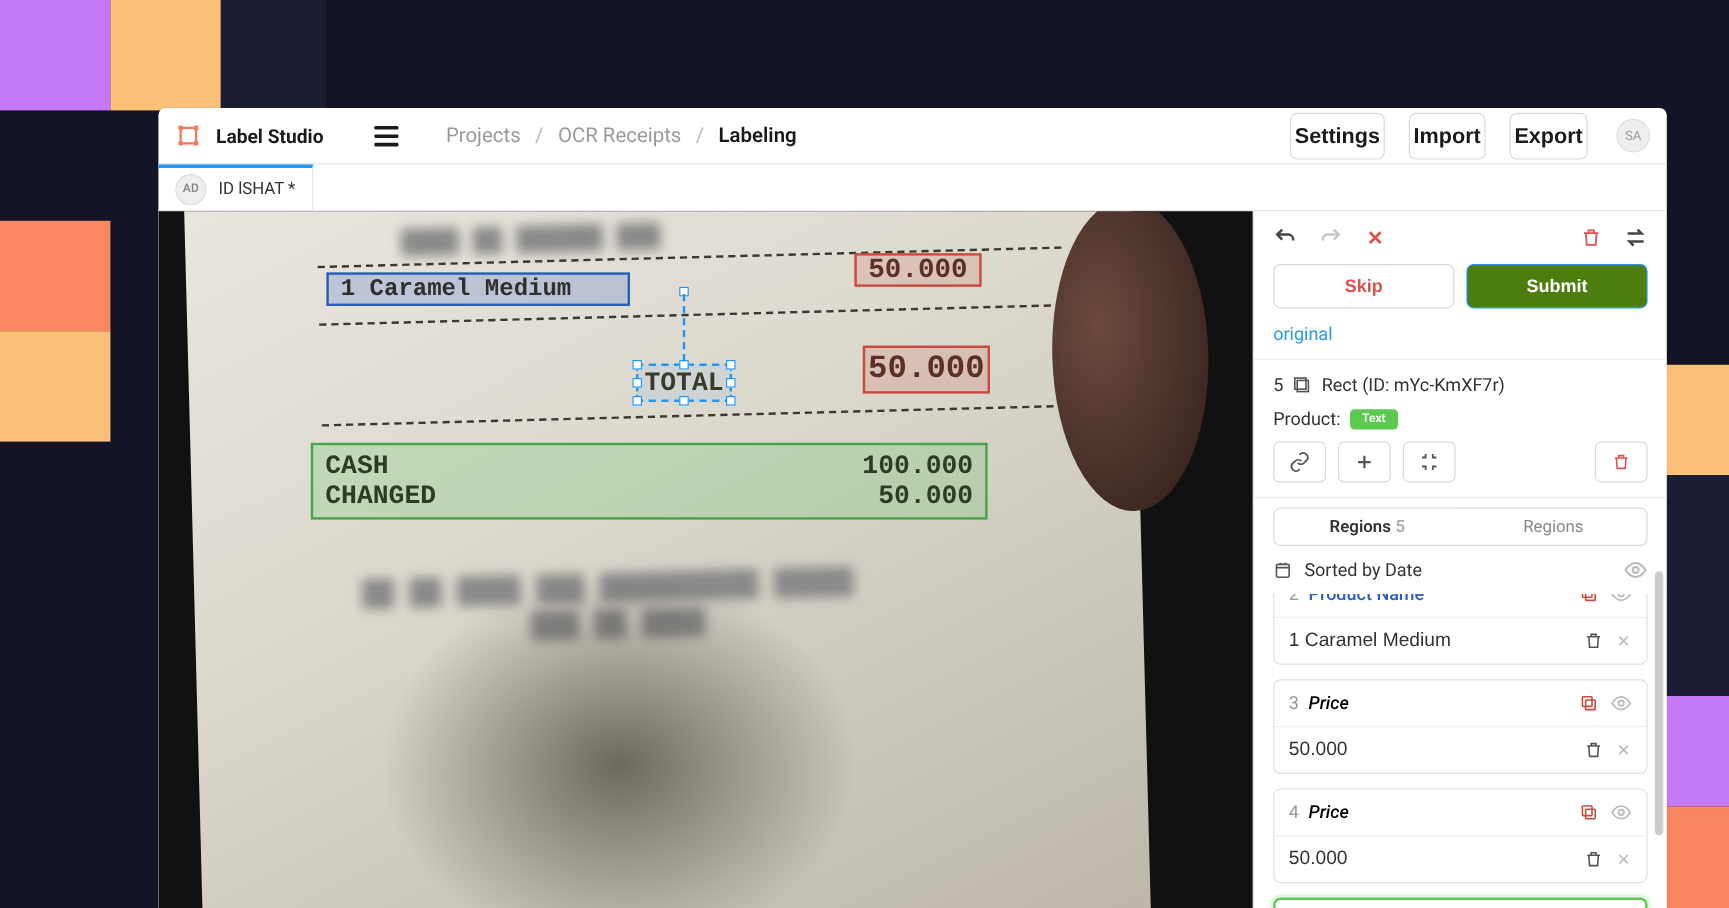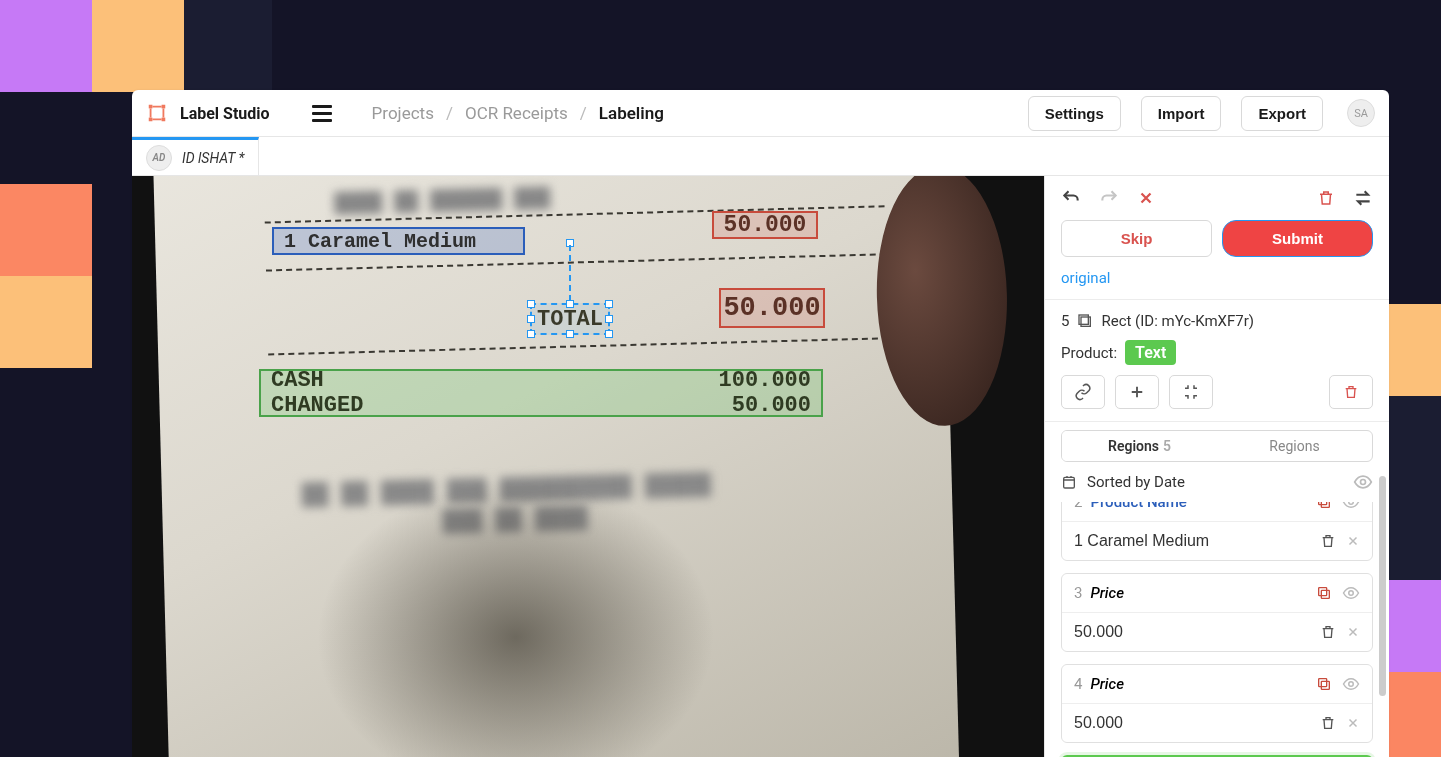--- a/index.html
+++ b/index.html
@@ -25,25 +25,25 @@
 .header { height: 47px; border-bottom: 1px solid #e6e6e6; display: flex; align-items: center; padding: 0 14px; gap: 12px; }
 .logo { width: 22px; height: 22px; }
 .logo-shape { fill: #f0795e; }
 .app-name { font-weight: 700; font-size: 16px; color: #1a1a1a; margin-right: 30px; }
 .hamburger { cursor: pointer; display: flex; flex-direction: column; gap: 4px; margin-right: 28px; }
 .hamburger span { display: block; width: 20px; height: 3px; background: #1a1a1a; border-radius: 1px; }
 .breadcrumb { display: flex; align-items: center; gap: 12px; font-size: 17px; color: #9a9a9a; }
 .breadcrumb .sep { color: #bbb; }
 .breadcrumb .active { color: #1a1a1a; font-weight: 600; }
 .header-spacer { flex: 1; }
-.header-btn { padding: 8px 16px; border: 1px solid #d9d9d9; background: #fff; border-radius: 6px; font-size: 15px; font-weight: 600; cursor: pointer; margin-left: 8px; color: #1a1a1a; }
+.header-btn { padding: 8px 3px; border: 1px solid #d9d9d9; background: #fff; border-radius: 6px; font-size: 18px; font-weight: 600; cursor: pointer; margin-left: 8px; color: #1a1a1a; }
 .avatar { width: 28px; height: 28px; border-radius: 50%; background: #eee; border: 1px solid #ddd; font-size: 11px; color: #9a9a9a; display: flex; align-items: center; justify-content: center; margin-left: 12px; }
 
 
-.tabbar { height: 39px; border-bottom: 1px solid #e6e6e6; display: flex; align-items: stretch; font-style: italic; }
+.tabbar { height: 39px; border-bottom: 1px solid #e6e6e6; display: flex; align-items: stretch; }
 .tab { display: flex; align-items: center; gap: 10px; padding: 0 14px; border-right: 1px solid #e6e6e6; border-top: 3px solid #2497f2; font-size: 14px; color: #333; }
 .tab-badge { width: 26px; height: 26px; border-radius: 50%; background: #eee; border: 1px solid #ddd; font-size: 10px; color: #888; display: flex; align-items: center; justify-content: center; font-weight: 600; }
 
 
 .content { display: flex; height: calc(100% - 86px); }
 .canvas { flex: 1; background: #111; position: relative; overflow: hidden; }
 
 
 .receipt { position: absolute; left: 30px; top: -80px; width: 790px; height: 800px; background: linear-gradient(155deg, #ebe8e0 0%, #dcd8ce 40%, #b5b0a2 100%); transform: rotate(-1.5deg); }
 .r-line { position: absolute; left: 110px; right: 60px; border-top: 2px dashed #3a3832; }
@@ -64,26 +64,26 @@
 .panel { width: 345px; border-left: 1px solid #e6e6e6; display: flex; flex-direction: column; overflow: hidden; position: relative; }
 .panel-top { padding: 12px 16px; border-bottom: 1px solid #ececec; }
 .icon-row { display: flex; align-items: center; gap: 18px; margin-bottom: 12px; }
 .icon-row .spacer { flex: 1; }
 .icon-btn { cursor: pointer; color: #444; display:flex; }
 .icon-btn.red { color: #d9534f; }
 .icon-btn.dim { color: #c5c5c5; }
 .action-row { display: flex; gap: 10px; }
 .btn { flex: 1; padding: 9px 0; border: 1px solid #d9d9d9; background: #fff; border-radius: 6px; font-size: 15px; font-weight: 600; cursor: pointer; text-align: center; }
 .btn.skip { color: #d9534f; }
-.btn.submit { background: #ef4444; border-color: #2497f2; color: #fff; border-radius: 14px; }
+.btn.submit { background: #4d7c0f; border-color: #2497f2; color: #fff; }
 .link { color: #2497f2; font-size: 15px; margin-top: 12px; display:inline-block; cursor:pointer; }
 
 .region-info { padding: 12px 16px; border-bottom: 1px solid #ececec; }
 .info-line { display: flex; align-items: center; gap: 8px; font-size: 15px; color: #333; margin-bottom: 10px; }
-.label-chip { background: #5cc94f; color: #fff; padding: 3px 10px; border-radius: 4px; font-weight: 600; font-size: 16px; }
+.label-chip { background: #5cc94f; color: #fff; padding: 3px 10px; border-radius: 4px; font-weight: 600; font-size: 10px; }
 .tool-row { display: flex; gap: 10px; }
 .tool-btn { width: 44px; height: 34px; border: 1px solid #d9d9d9; border-radius: 5px; background: #fff; display:flex; align-items:center; justify-content:center; cursor:pointer; }
 .tool-btn.red { color: #d9534f; margin-left:auto; }
 
 .tab-switch { margin: 8px 16px 0; display:flex; border: 1px solid #d9d9d9; border-radius: 6px; overflow: hidden; }
 .tab-switch > div { flex:1; text-align:center; padding: 7px 0; font-size: 14px; color: #888; cursor:pointer; }
 .tab-switch > div.active { background:#fff; color:#333; font-weight:600; }
 .tab-switch .count { margin-left:4px; color:#aaa; }
 
 .sort-row { padding: 10px 16px; display:flex; align-items:center; gap:10px; font-size:15px; color:#333; }
@@ -180,21 +180,21 @@
           <div class="handle" style="left:-5px; bottom:-5px;"></div>
           <div class="handle" style="right:-5px; bottom:-5px;"></div>
         <div class="handle" style="left:calc(50% - 4px); top:-5px;"></div>
           <div class="handle" style="left:calc(50% - 4px); bottom:-5px;"></div>
           <div class="handle" style="left:-5px; top:calc(50% - 4px);"></div>
           <div class="handle" style="right:-5px; top:calc(50% - 4px);"></div>
         <div class="handle" style="left:calc(50% - 4px); top:-66px;"></div>
         <div style="position:absolute; left:calc(50% - 1px); top:-60px; width:2px; height:56px; border-left:2px dashed #2497f2;"></div>
       </div>
       <div class="bbox red" style="left:587px; top:112px; width:106px; height:40px; font-size:27px;">50.000</div>
-      <div class="bbox green" style="left:127px; top:193px; width:564px; height:48px; flex-direction:column; align-items:stretch; padding:2px 10px;">
+      <div class="bbox green" style="left:127px; top:193px; width:564px; height:64px; flex-direction:column; align-items:stretch; padding:2px 10px;">
         <div style="display:flex; justify-content:space-between; font-size:22px;">
             <span>CASH</span>
             <span>100.000</span>
           </div>
         <div style="display:flex; justify-content:space-between; font-size:22px;">
             <span>CHANGED</span>
             <span>50.000</span>
           </div>
       </div>
     </div>

